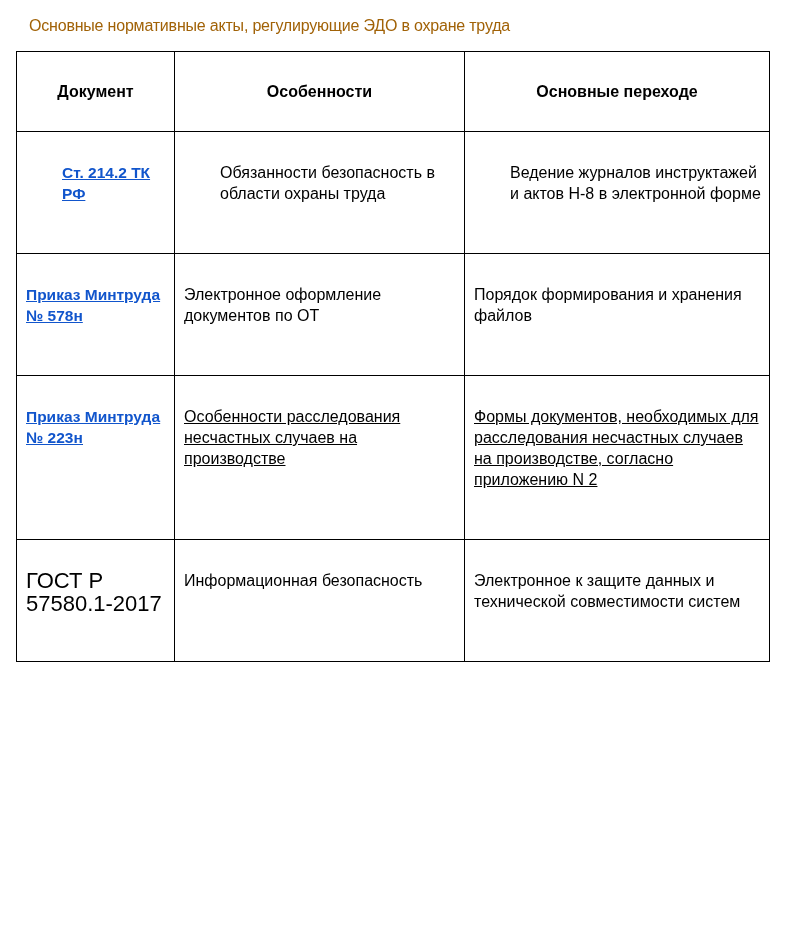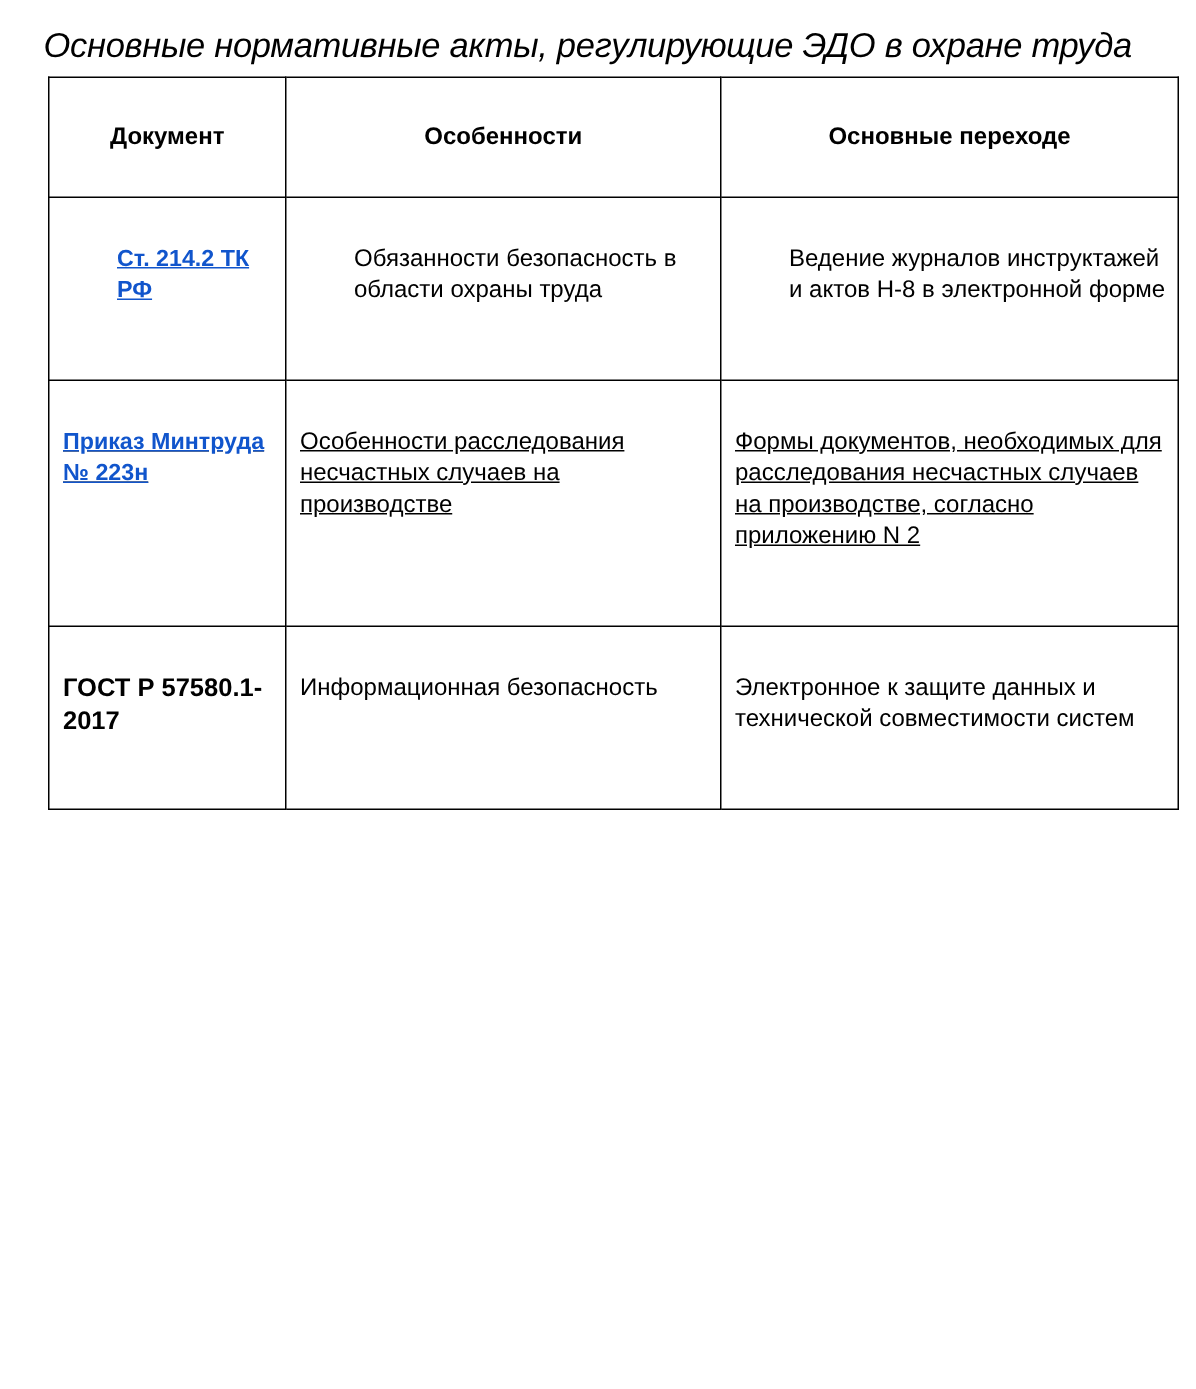--- a/index.html
+++ b/index.html
@@ -1,31 +1,31 @@
 <!DOCTYPE html>
 <html><head>
 <meta charset="utf-8">
 <style>
   html, body { margin: 0; padding: 0; background: #ffffff; }
   body { width: 797px; height: 926px; position: relative; overflow: hidden;
          font-family: "Liberation Sans", sans-serif; color: #000; }
-  .title { position: absolute; left: 29px; top: 17px; font-size: 23px;
-           color: #000000; font-weight: normal; margin: 0; white-space: nowrap;
-           letter-spacing: -0.2px; font-style: italic; }
-  table.acts { position: absolute; left: 32px; top: 51px; border-collapse: collapse;
+  .title { position: absolute; left: 29px; top: 17px; font-size: 16px;
+           color: #a16207; font-weight: normal; margin: 0; white-space: nowrap;
+           letter-spacing: -0.2px; }
+  table.acts { position: absolute; left: 16px; top: 51px; border-collapse: collapse;
                table-layout: fixed; width: 753px; }
   table.acts td, table.acts th { border: 1.5px solid #000; vertical-align: top;
                padding: 0; font-size: 16px; line-height: 21px; }
   col.c1 { width: 158px; } col.c2 { width: 290px; } col.c3 { width: 305px; }
   th { font-weight: bold; text-align: center; vertical-align: middle !important; height: 79px; }
   td .cell { padding: 30px 8px 0 9px; }
   td.doc .cell { padding-left: 9px; padding-right: 4px; }
   a.doc-link { color: #1155cc; font-weight: bold; text-decoration: underline;
                font-size: 15.5px; }
-  .doc-plain { font-weight: bold; font-size: 17px; }
+  .doc-plain { font-weight: normal; font-size: 22px; }
   tr.r1 td { height: 121px; } tr.r2 td { height: 121px; padding-left: 36px; } tr.r3 td { height: 121px; }
   tr.r4 td { height: 121px; } tr.r5 td { height: 163px; text-decoration: underline; } tr.r6 td { height: 121px; }
 </style>
 </head>
 <body>
 
 <h1 class="title">Основные нормативные акты, регулирующие ЭДО в охране труда</h1>
 
 <table class="acts">
   <colgroup>
@@ -45,20 +45,31 @@
       <td class="doc">
           <div class="cell"><a href="#" class="doc-link">Ст. 214.2 ТК РФ</a></div>
         </td>
       <td>
           <div class="cell">Обязанности безопасность в области охраны труда</div>
         </td>
       <td>
           <div class="cell">Ведение журналов инструктажей и актов Н-8 в электронной форме</div>
         </td>
     </tr>
+    <tr class="r4">
+      <td class="doc">
+          <div class="cell"><a href="#" class="doc-link">Приказ Минтруда № 578н</a></div>
+        </td>
+      <td>
+          <div class="cell">Электронное оформление документов по ОТ</div>
+        </td>
+      <td>
+          <div class="cell">Порядок формирования и хранения файлов</div>
+        </td>
+    </tr>
     <tr class="r5">
       <td class="doc">
           <div class="cell"><a href="#" class="doc-link">Приказ Минтруда № 223н</a></div>
         </td>
       <td>
           <div class="cell">Особенности расследования несчастных случаев на производстве</div>
         </td>
       <td>
           <div class="cell">Формы документов, необходимых для расследования несчастных случаев на производстве, согласно приложению N 2</div>
         </td>

